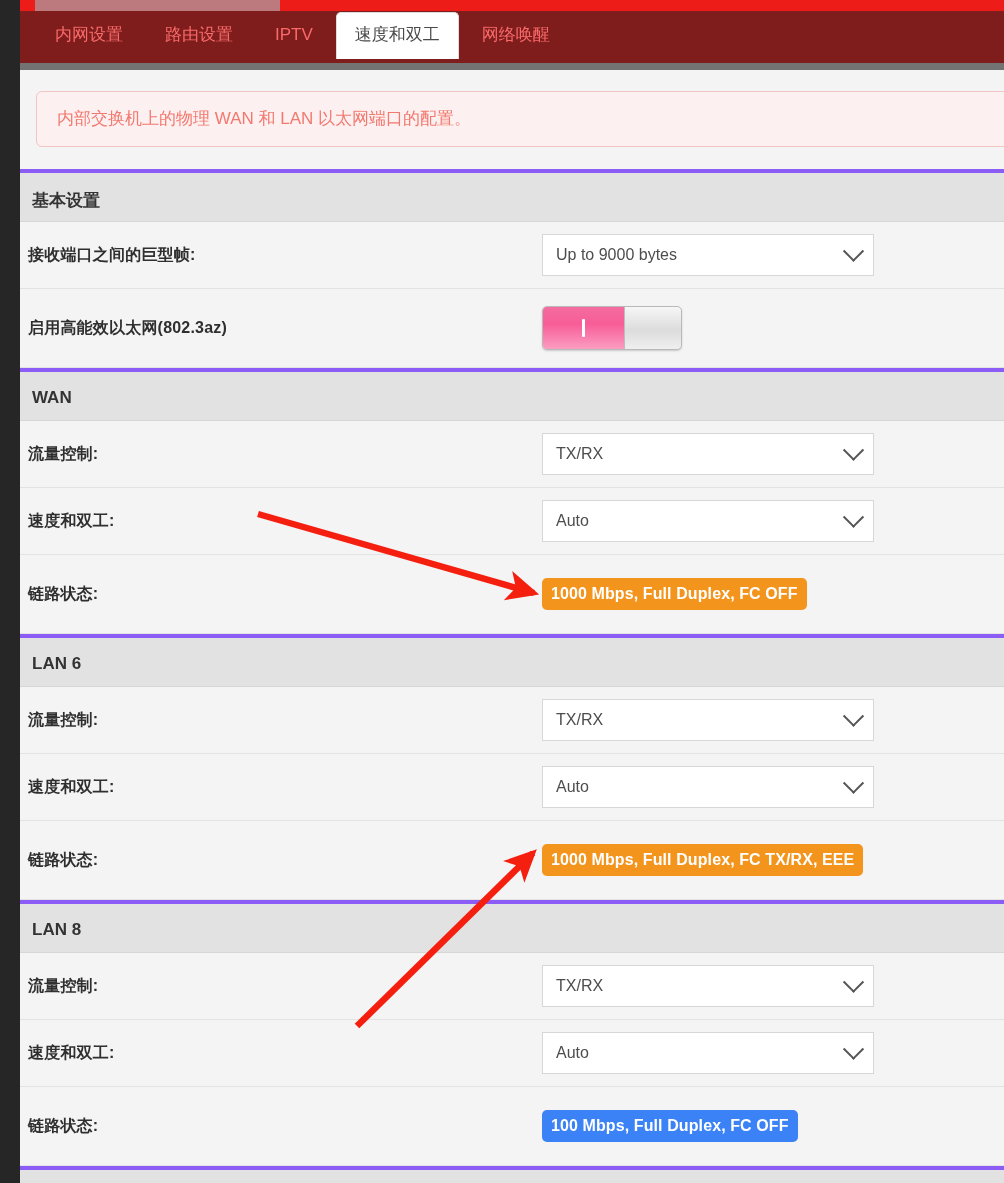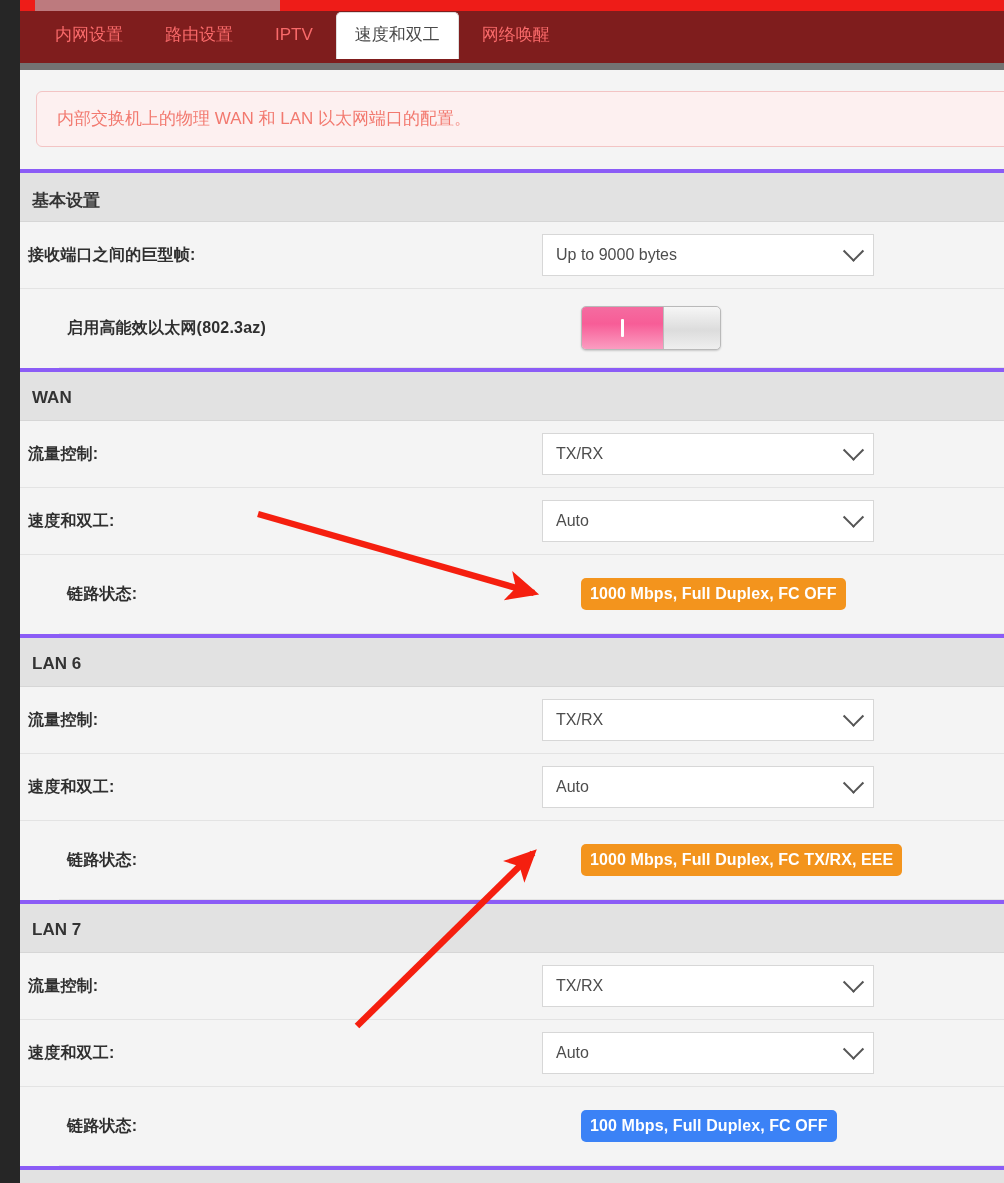--- a/index.html
+++ b/index.html
@@ -122,21 +122,21 @@
   }
   .row {
     display: flex;
     align-items: center;
     min-height: 67px;
     border-bottom: 1px solid #e3e3e3;
     background: #f4f4f4;
     padding-left: 8px;
     box-sizing: border-box;
   }
-  .row.tall { min-height: 79px; margin-left: 39px; }
+  .row.tall { min-height: 79px; }
   .row-label {
     width: 514px;
     flex: 0 0 514px;
     font-size: 16px;
     font-weight: bold;
     color: #2f2f2f;
     letter-spacing: .2px;
   }
   .row-ctrl {
     flex: 1 1 auto;
@@ -328,21 +328,21 @@
       </div>
     </div>
 
     <div class="row tall">
       <div class="row-label">链路状态:</div>
       <div class="row-ctrl">
         <span class="badge orange">1000 Mbps, Full Duplex, FC TX/RX, EEE</span>
       </div>
     </div>
 
-    <div class="sec-head">LAN 7</div>
+    <div class="sec-head">LAN 8</div>
 
     <div class="row">
       <div class="row-label">流量控制:</div>
       <div class="row-ctrl">
         <div class="sel">
           <span>TX/RX</span>
           <span class="chev"></span>
         </div>
       </div>
     </div>

